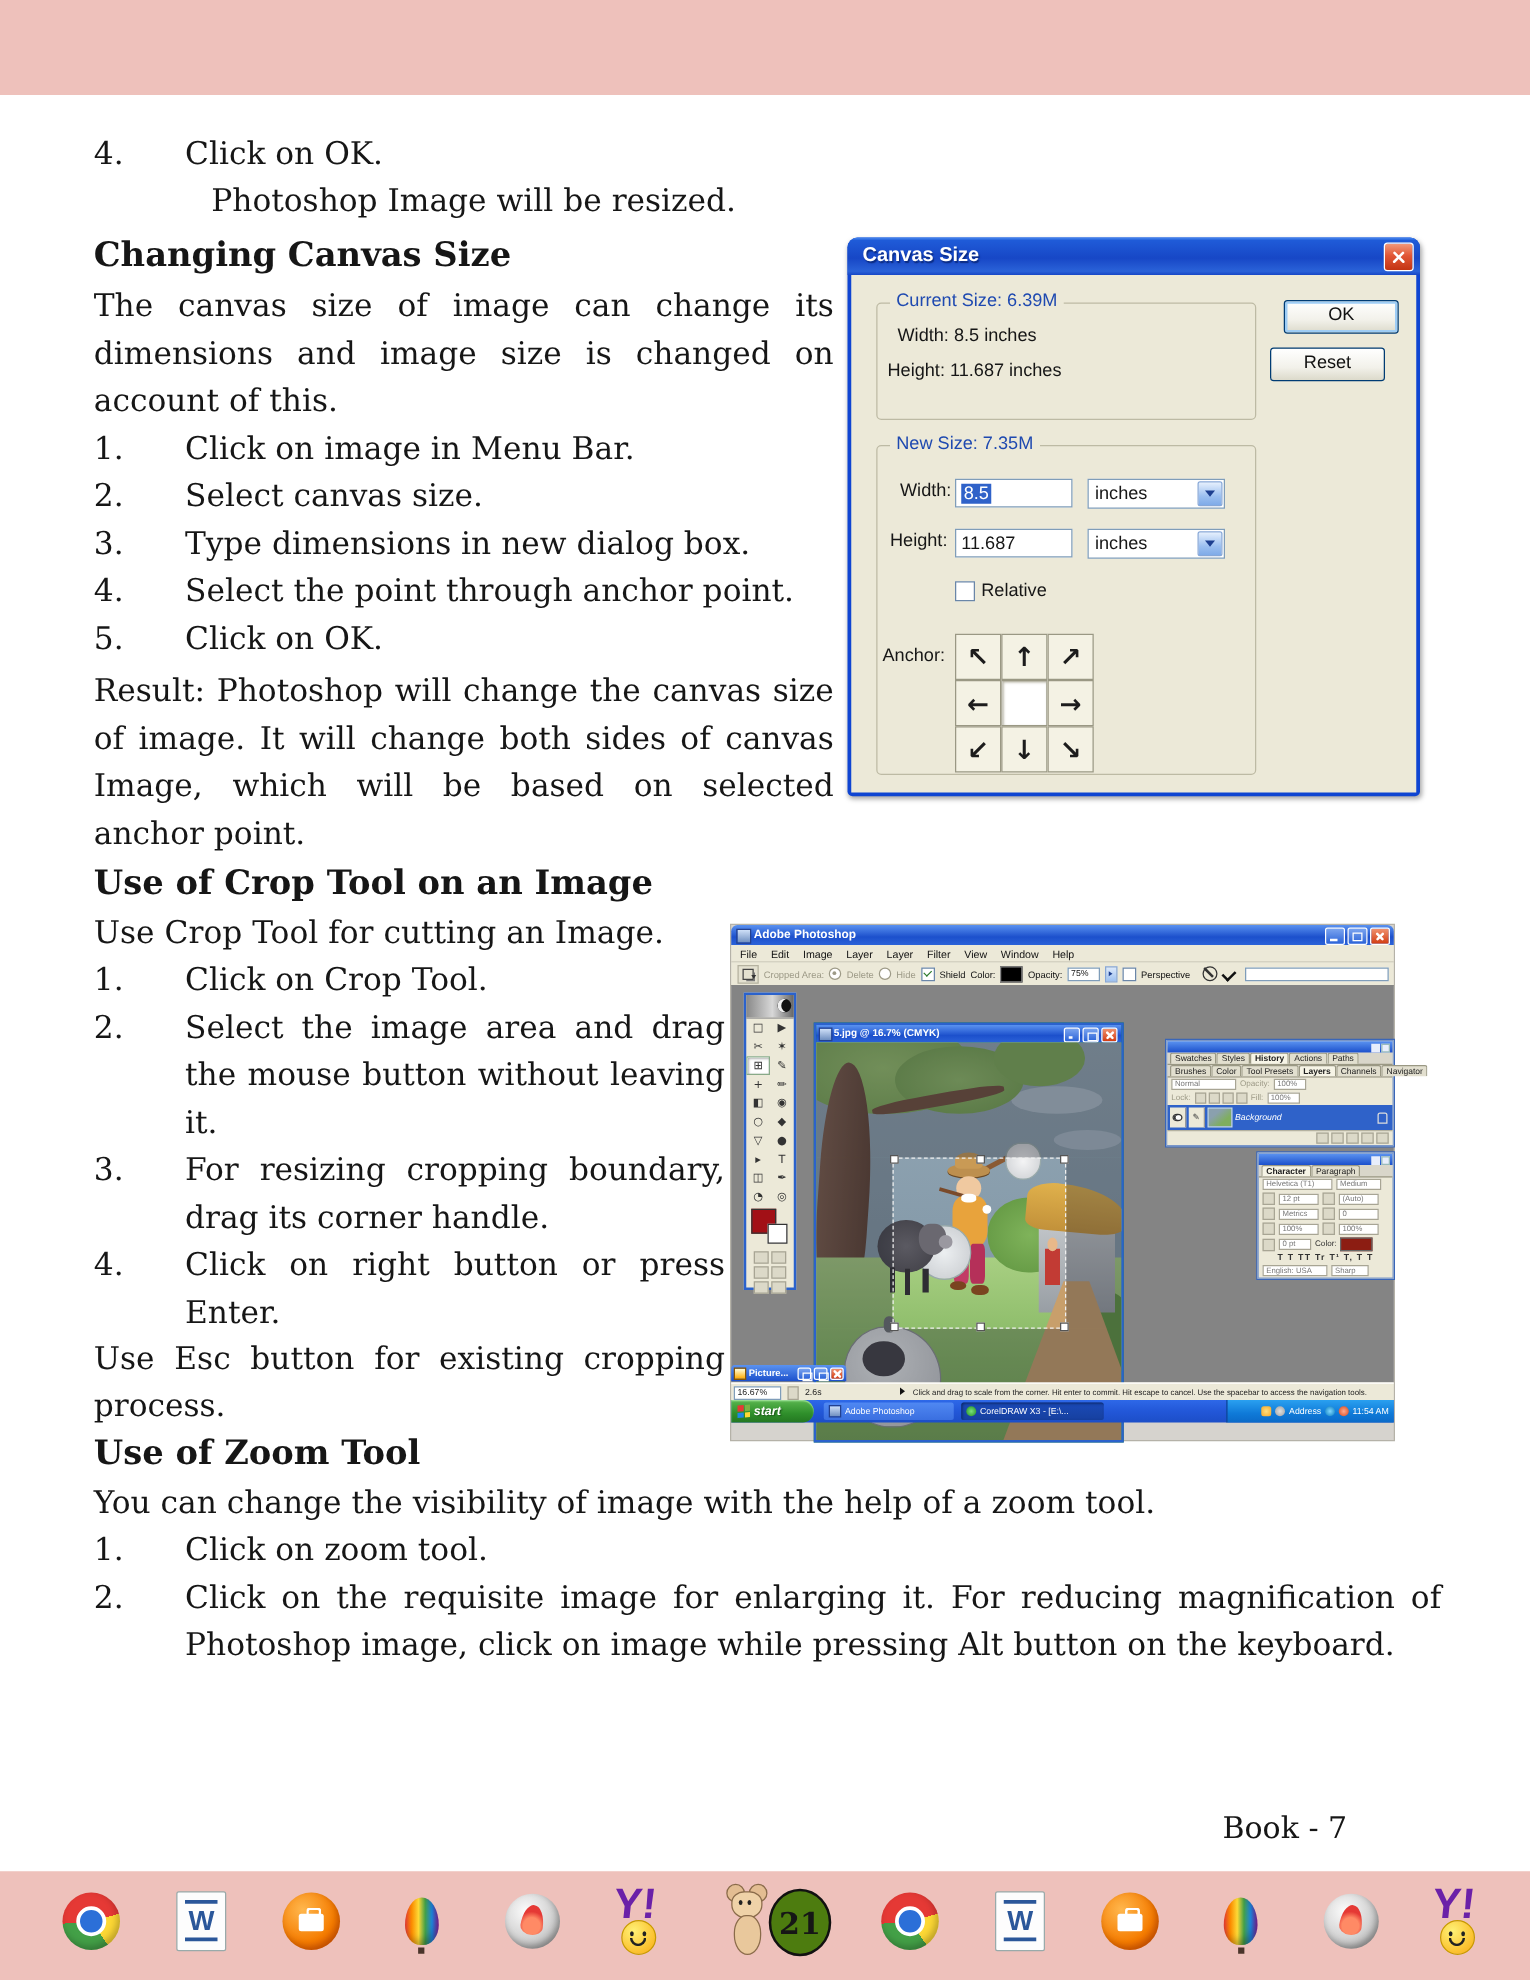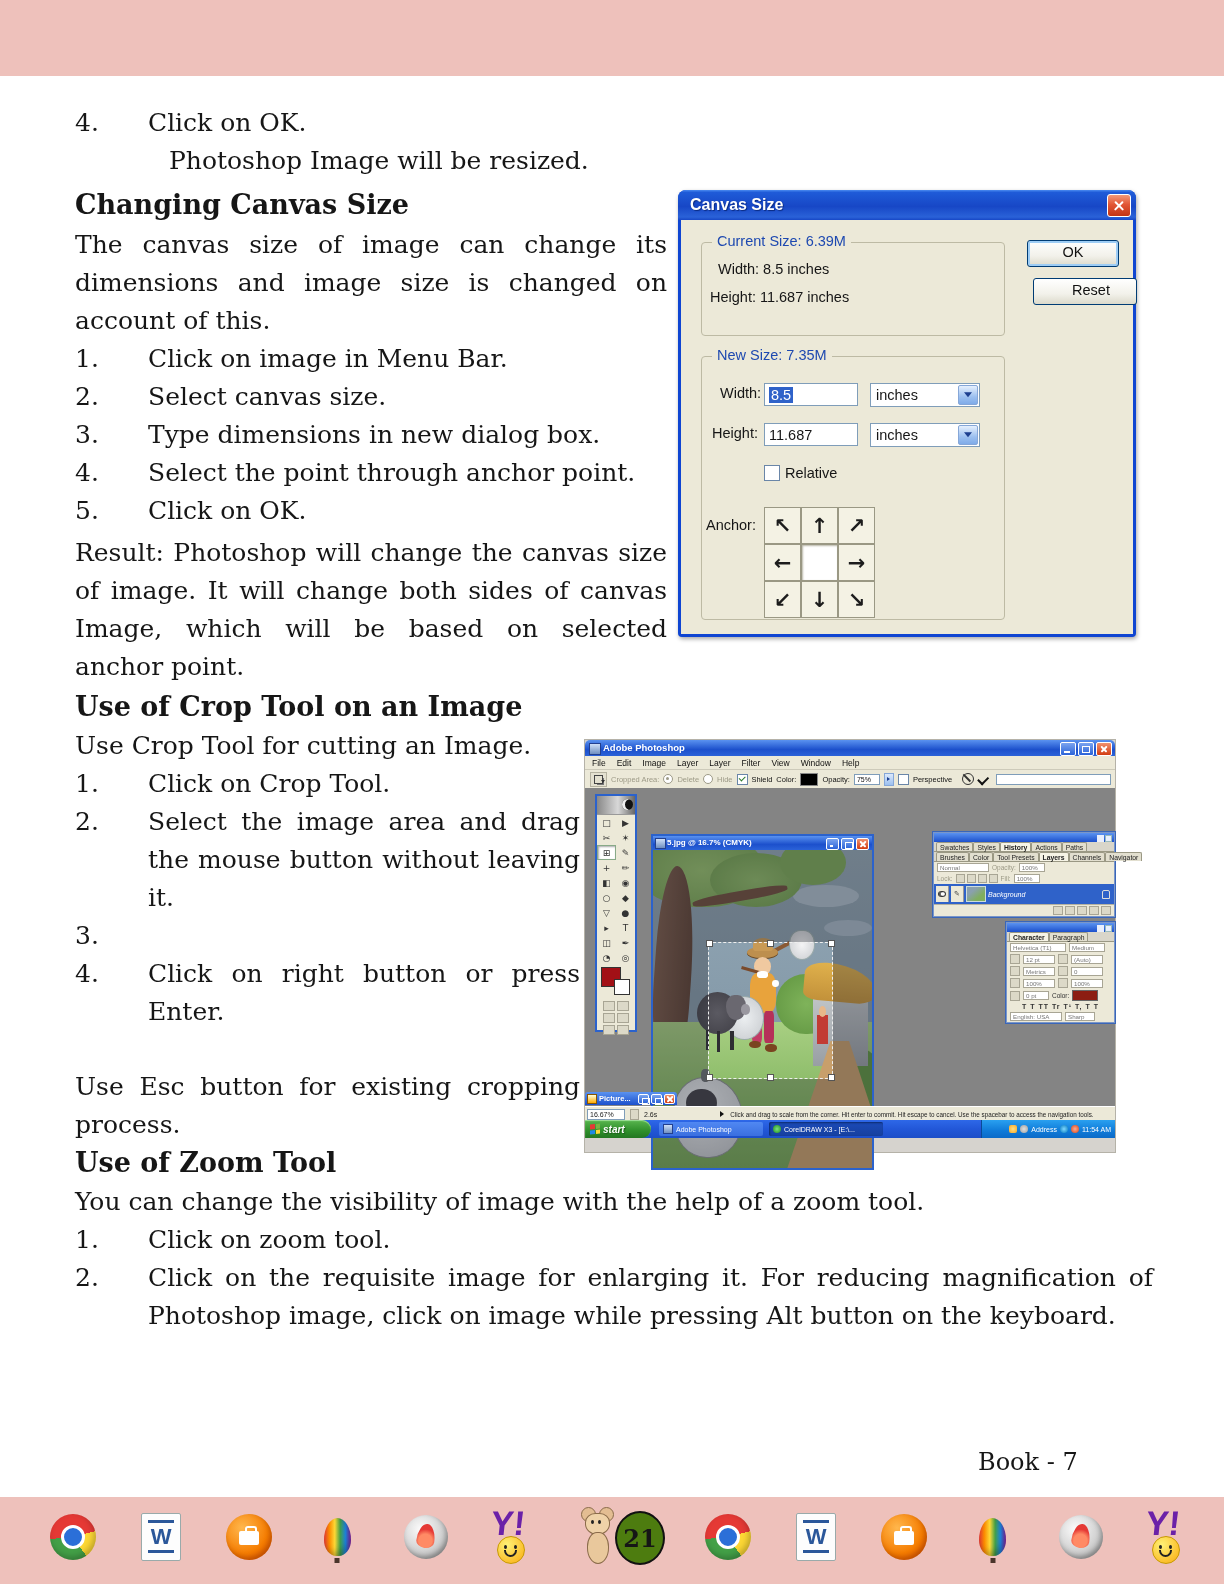--- a/index.html
+++ b/index.html
@@ -89,21 +89,21 @@
   .tbx-grid{display:grid;grid-template-columns:repeat(2,1fr);}
   .tcell{height:15px;display:flex;align-items:center;justify-content:center;font-size:9px;color:#333;
          font-family:"DejaVu Sans",sans-serif;}
   .tcell.pressed{background:#fff;box-shadow:inset 1px 1px 2px #aaa;border:1px solid #8a8;box-sizing:border-box;}
   .tbx-colors{position:relative;height:34px;}
   .fg{position:absolute;left:4px;top:2px;width:18px;height:18px;background:#a21016;border:1.5px solid #333;}
   .bg{position:absolute;left:17px;top:14px;width:14px;height:14px;background:#fff;border:1.5px solid #333;}
   .tbx-foot{display:flex;flex-wrap:wrap;gap:2px;justify-content:center;padding-top:2px;}
   .tfbtn{width:10px;height:8px;background:#dcd9c8;border:1px solid #a8a594;}
   
-  .doc{position:absolute;left:66px;top:46px;width:223px;height:336px;border:2px solid #2b62cc;box-sizing:border-box;background:#15803d;}
+  .doc{position:absolute;left:66px;top:30px;width:248px;height:336px;border:2px solid #2b62cc;box-sizing:border-box;background:#15803d;}
   .doc-title{height:14px;background:linear-gradient(#5a92f0,#1c50cc 60%,#2b62d8);color:#fff;font-size:8px;font-weight:bold;
              line-height:14px;padding-left:14px;position:relative;}
   .doc-title .ps-appicon{left:2px;top:2px;width:9px;height:9px;}
   .doc-title .wbtns{top:1.5px;}
   .doc-title .wbtn{width:11px;height:10px;}
   .scene{position:relative;width:100%;height:318px;overflow:hidden;
          background:linear-gradient(#93a7b5 0%,#879cab 45%,#7e95a5 100%);}
   .sc{position:absolute;}
   
   .pal{position:absolute;background:#ece9d8;border:1px solid #7a96c8;box-shadow:0 0 0 1px #3a66b8;}
@@ -253,20 +253,21 @@
     <div class="step">
         <span class="num">1.</span>
         <span class="txt">Click on Crop Tool.</span>
       </div>
     <div class="step">
         <span class="num">2.</span>
         <span class="txt">Select the image area and drag the mouse button without leaving it.</span>
       </div>
     <div class="step">
         <span class="num">3.</span>
+        <span class="txt">For resizing cropping boundary, drag its corner handle.</span>
       </div>
     <div class="step">
         <span class="num">4.</span>
         <span class="txt">Click on right button or press Enter.</span>
       </div>
   </div>
 
   <div class="abs bodytext" style="left:75px;top:1068px;width:505px;">Use Esc button for existing cropping process.</div>
 
   <div class="abs bodytext" style="left:75px;top:1183px;width:1080px;">You can change the visibility of image with the help of a zoom tool.</div>
@@ -293,21 +294,21 @@
       </div>
     <div class="xp-body">
 
       <div class="grp" style="left:20px;top:22px;width:302px;height:92px;">
         <span class="legend">Current Size:  6.39M</span>
         <div class="abs" style="left:16px;top:18px;">Width: 8.5 inches</div>
         <div class="abs" style="left:8px;top:46px;">Height: 11.687 inches</div>
       </div>
 
       <div class="xp-btn focus" style="left:346px;top:20px;">OK</div>
-      <div class="xp-btn" style="left:352px;top:58px;padding-left:12px;">Reset</div>
+      <div class="xp-btn" style="left:335px;top:58px;">Reset</div>
 
       <div class="grp" style="left:20px;top:136px;width:302px;height:262px;">
         <span class="legend">New Size:  7.35M</span>
 
         <div class="abs" style="left:18px;top:28px;">Width:</div>
         <div class="fld" style="left:62px;top:26px;width:94px;"><span class="selhl">8.5</span></div>
         <div class="combo" style="left:168px;top:26px;">
           <span class="cval">inches</span>
           <span class="cbtn">
               <i class="carr"></i>

